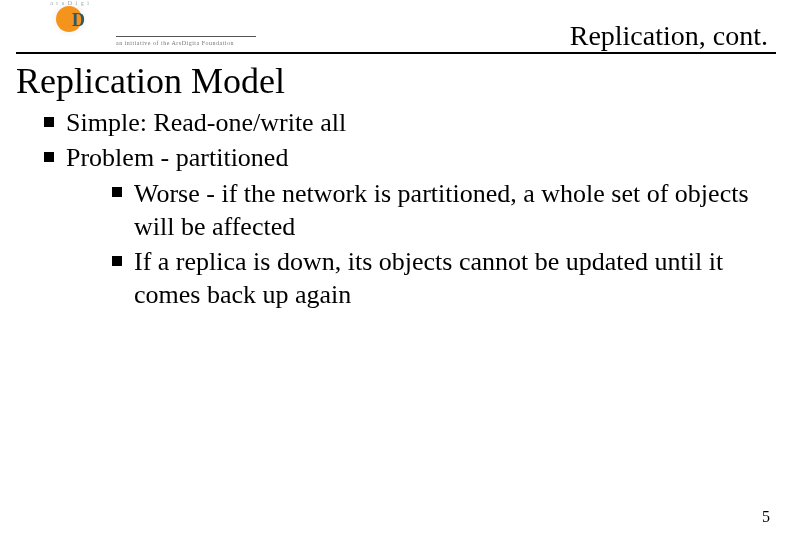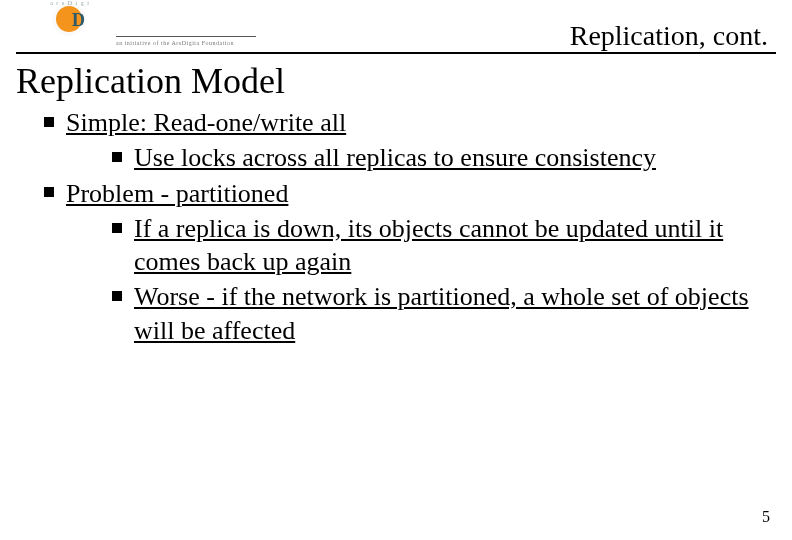--- a/index.html
+++ b/index.html
@@ -83,21 +83,20 @@
     list-style: none;
     margin: 0;
     padding: 0 24px 0 44px;
   }
   ul.bullets > li {
     position: relative;
     padding-left: 22px;
     font-size: 26px;
     line-height: 1.28;
     margin: 2px 0;
-    text-decoration: underline;
   }
   ul.bullets > li::before {
     content: "";
     position: absolute;
     left: 0;
     top: 0.42em;
     width: 10px;
     height: 10px;
     background: #000;
   }
@@ -141,32 +140,27 @@
   <div class="logo-underline"></div>
   <div class="logo-subtext">an initiative of the ArsDigita Foundation</div>
   <div class="header-title">Replication, cont.</div>
 </div>
 
 <div class="section-title">Replication Model</div>
 
 <ul class="bullets">
   <li>
     <span>Simple: Read-one/write all</span>
-    <ul class="sub">
-      <li>
-        <span>Use locks across all replicas to ensure consistency</span>
-      </li>
-    </ul>
   </li>
   <li>
     <span>Problem - partitioned</span>
     <ul class="sub">
       <li>
-        <span>If a replica is down, its objects cannot be updated until it comes back up again</span>
+        <span>Worse - if the network is partitioned, a whole set of objects will be affected</span>
       </li>
       <li>
-        <span>Worse - if the network is partitioned, a whole set of objects will be affected</span>
+        <span>If a replica is down, its objects cannot be updated until it comes back up again</span>
       </li>
     </ul>
   </li>
 </ul>
 
 <div class="page-number">5</div>
 
 </body></html>

